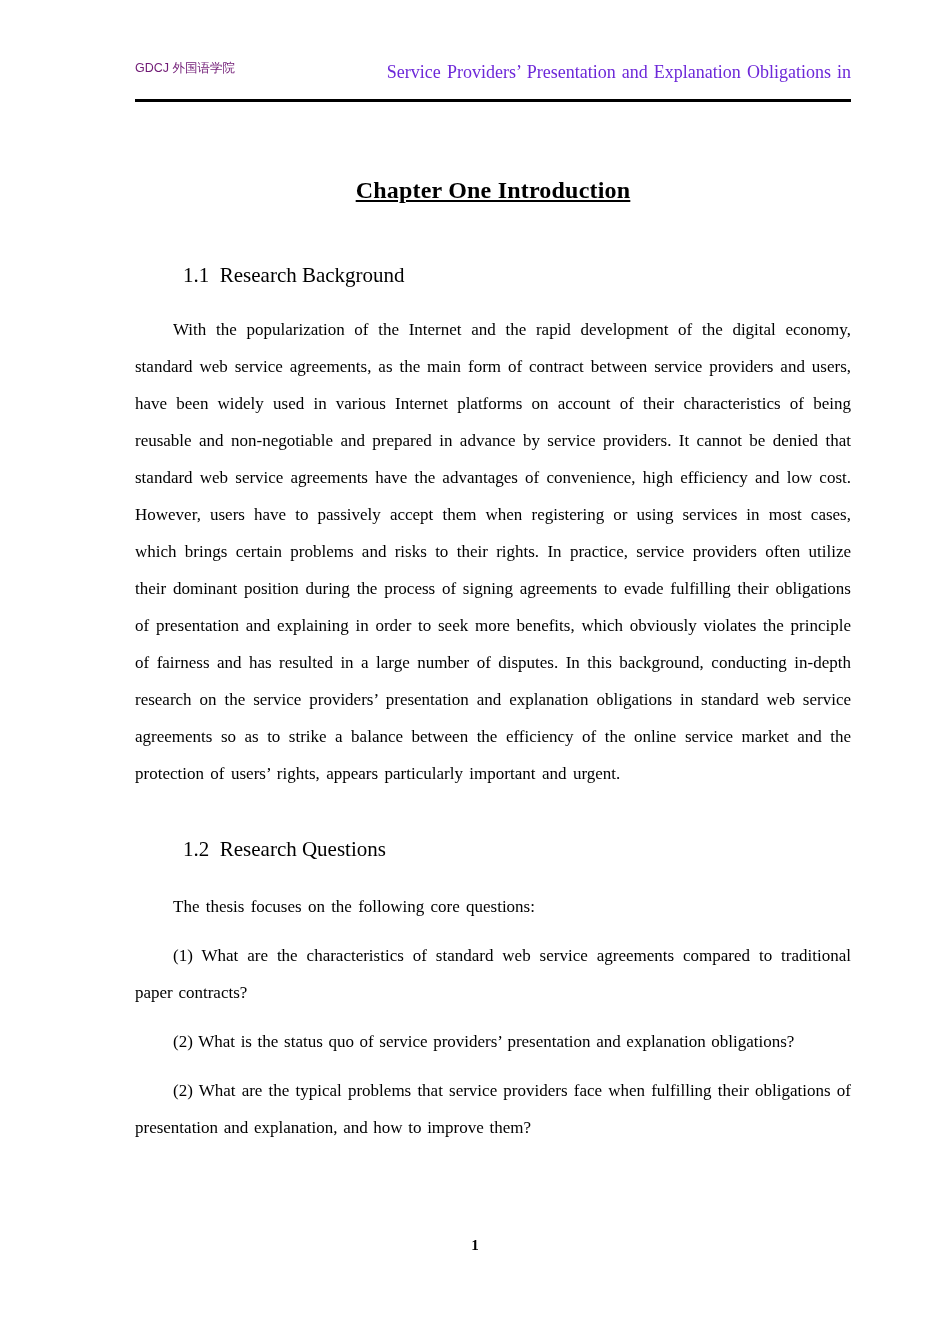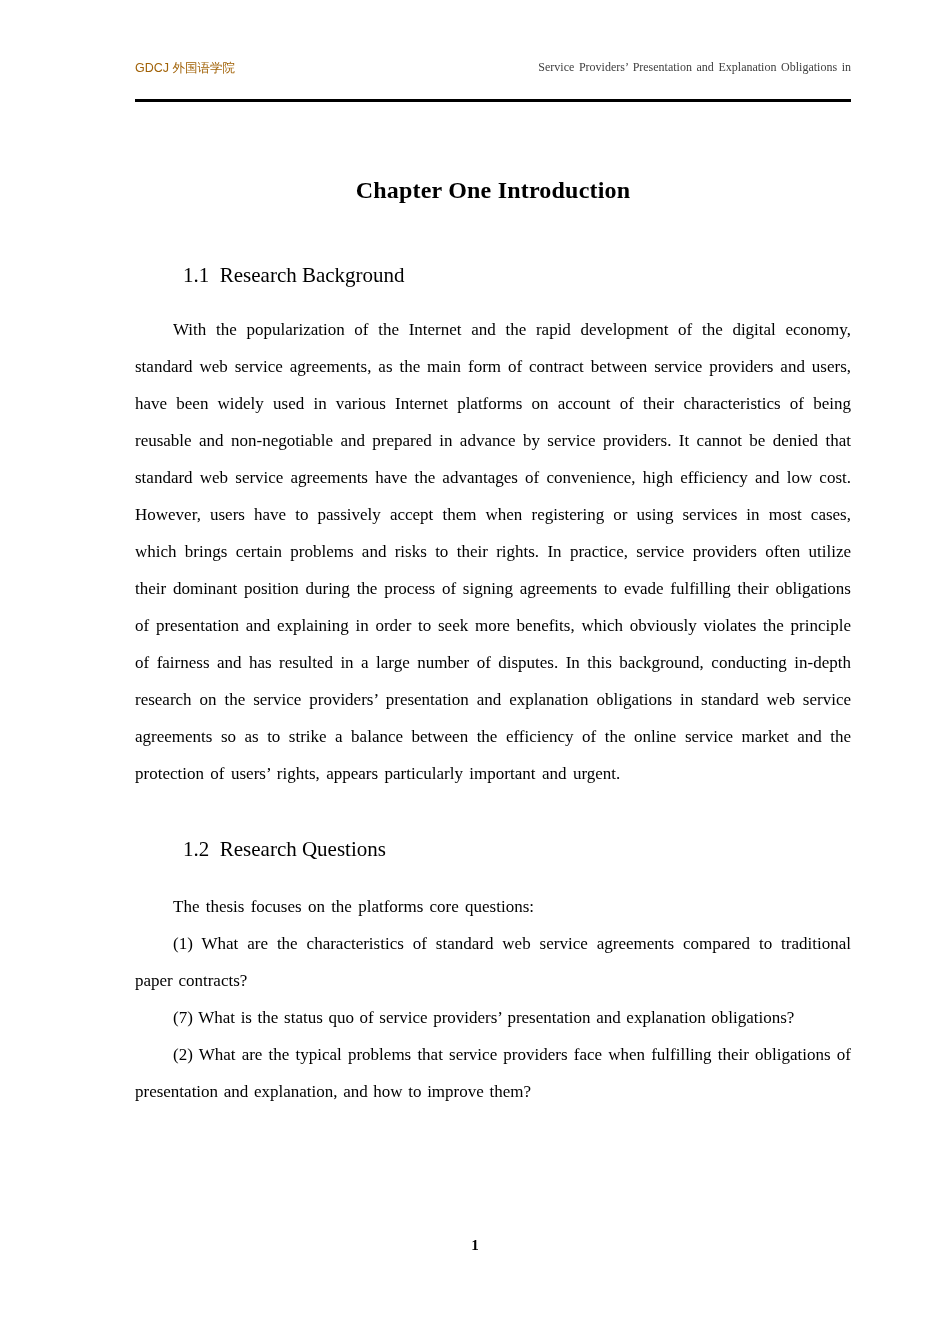--- a/index.html
+++ b/index.html
@@ -32,30 +32,30 @@
   }
   .header-row {
     display: flex;
     justify-content: space-between;
     align-items: flex-start;
   }
   .header-left {
     font-family: "Liberation Sans", "DejaVu Sans", sans-serif;
     font-size: 12.5px;
     line-height: 1.5;
-    color: #a16207;
+    color: #701a75;
     white-space: nowrap;
     padding-top: 1px;
   }
   .header-right {
     font-family: "Liberation Serif", "DejaVu Serif", serif;
-    font-size: 12px;
+    font-size: 18px;
     line-height: 1.62;
     text-align: left;
-    color: #404040;
+    color: #6d28d9;
     max-width: 500px;
   }
   .header-right .hr-line { display: block; white-space: nowrap; }
   .header-right .hr-line.l1 { word-spacing: 1.6px; }
 
   .header-rule {
     position: absolute;
     left: 135px;
     top: 99px;
     width: 716px;
@@ -71,20 +71,21 @@
     width: 716px;
   }
 
   .chapter-title {
     text-align: center;
     font-size: 24px;
     font-weight: bold;
     letter-spacing: 0.2px;
     margin: 55px 0 0 0;
     line-height: 1.3;
+    text-decoration: underline;
   }
 
   .section-heading {
     font-size: 21px;
     font-weight: normal;
     margin: 0;
     padding-left: 48px;
     line-height: 1.3;
     white-space: pre;
   }
@@ -107,21 +108,21 @@
     word-spacing: 2.2px;
   }
 
   .q-intro {
     margin-top: 24px;
     text-indent: 38px;
     text-align: left;
     word-spacing: 2.0px;
   }
   .q-item {
-    margin-top: 0;
+    margin-top: 12px;
     text-indent: 38px;
     word-spacing: 1.4px;
   }
   .q-item.last { text-align: justify; }
 
   
   .para::after {
     content: "";
     display: inline-block;
     width: 100%;
@@ -158,25 +159,25 @@
   <div class="content">
 
     <h1 class="chapter-title">Chapter One Introduction</h1>
 
     <h2 class="section-heading s1">1.1  Research Background</h2>
 
     <p class="para body-first no-stretch">With the popularization of the Internet and the rapid development of the digital economy, standard web service agreements, as the main form of contract between service providers and users, have been widely used in various Internet platforms on account of their characteristics of being reusable and non-negotiable and prepared in advance by service providers. It cannot be denied that standard web service agreements have the advantages of convenience, high efficiency and low cost. However, users have to passively accept them when registering or using services in most cases, which brings certain problems and risks to their rights. In practice, service providers often utilize their dominant position during the process of signing agreements to evade fulfilling their obligations of presentation and explaining in order to seek more benefits, which obviously violates the principle of fairness and has resulted in a large number of disputes. In this background, conducting in-depth research on the service providers’ presentation and explanation obligations in standard web service agreements so as to strike a balance between the efficiency of the online service market and the protection of users’ rights, appears particularly important and urgent.</p>
 
     <h2 class="section-heading s2">1.2  Research Questions</h2>
 
-    <p class="para q-intro no-stretch">The thesis focuses on the platforms core questions:</p>
+    <p class="para q-intro no-stretch">The thesis focuses on the following core questions:</p>
 
     <p class="para q-item no-stretch">(1) What are the characteristics of standard web service agreements compared to traditional paper contracts?</p>
 
-    <p class="para q-item no-stretch">(7) What is the status quo of service providers’ presentation and explanation obligations?</p>
+    <p class="para q-item no-stretch">(2) What is the status quo of service providers’ presentation and explanation obligations?</p>
 
     <p class="para q-item last no-stretch">(2) What are the typical problems that service providers face when fulfilling their obligations of presentation and explanation, and how to improve them?</p>
 
   </div>
 
   <div class="page-number">1</div>
 
 </div>
 
 </body></html>

